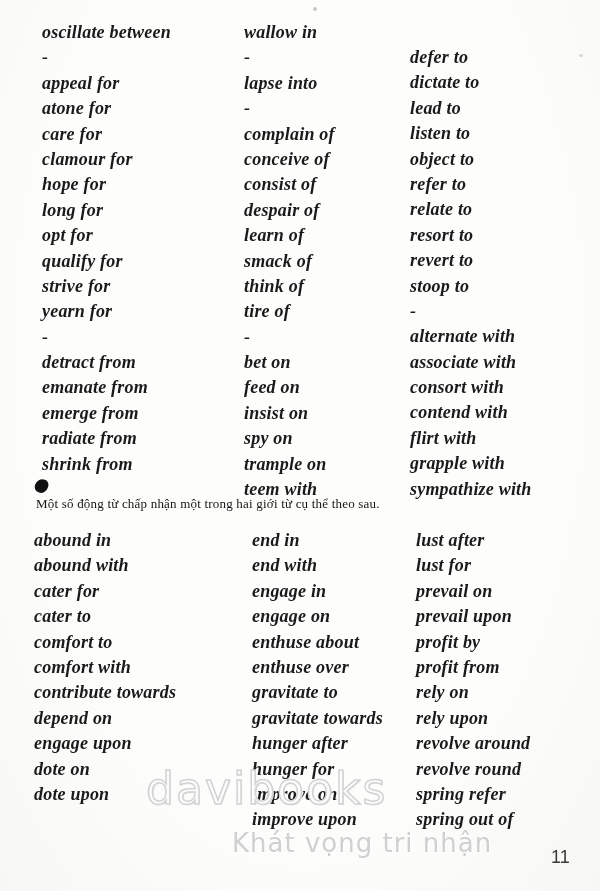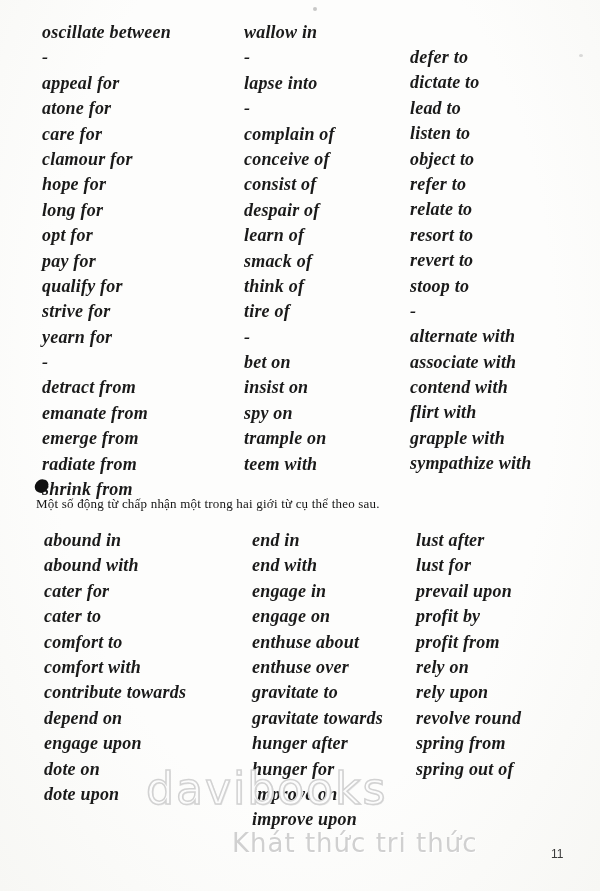--- a/index.html
+++ b/index.html
@@ -30,21 +30,21 @@
     height: 25.4px;
     line-height: 25.4px;
   }
 
   
   .t1 { left: 42px;  top: 20px; }
   .t2 { left: 244px; top: 20px; }
   .t3 { left: 410px; top: 20px; margin-top: 25px; }
 
   
-  .b1 { left: 44px;  top: 528px; }
+  .b1 { left: 34px;  top: 528px; }
   .b2 { left: 252px; top: 528px; }
   .b3 { left: 416px; top: 528px; }
 
   .heading-vi {
     position: absolute;
     left: 36px;
     top: 496px;
     font-size: 13px;
     font-weight: normal;
     font-style: normal;
@@ -77,21 +77,21 @@
     text-shadow: 1px 1px 0 #ffffff;
     user-select: none;
     pointer-events: none;
   }
 
   .page-number {
     position: absolute;
     left: 551px;
     top: 847px;
     font-family: "Liberation Sans", sans-serif;
-    font-size: 12px;
+    font-size: 18px;
     color: #3a3a3a;
   }
 
   
   .ink-blot {
     position: absolute;
     left: 35px;
     top: 479px;
     width: 13px;
     height: 14px;
@@ -111,21 +111,20 @@
   <div class="col t1">
       <div class="entry">oscillate between</div>
       <div class="entry">-</div>
       <div class="entry">appeal for</div>
       <div class="entry">atone for</div>
       <div class="entry">care for</div>
       <div class="entry">clamour for</div>
       <div class="entry">hope for</div>
       <div class="entry">long for</div>
       <div class="entry">opt for</div>
-      <div class="entry">pay for</div>
       <div class="entry">qualify for</div>
       <div class="entry">strive for</div>
       <div class="entry">yearn for</div>
       <div class="entry">-</div>
       <div class="entry">detract from</div>
       <div class="entry">emanate from</div>
       <div class="entry">emerge from</div>
       <div class="entry">radiate from</div>
       <div class="entry">shrink from</div>
     </div>
@@ -137,39 +136,41 @@
       <div class="entry">complain of</div>
       <div class="entry">conceive of</div>
       <div class="entry">consist of</div>
       <div class="entry">despair of</div>
       <div class="entry">learn of</div>
       <div class="entry">smack of</div>
       <div class="entry">think of</div>
       <div class="entry">tire of</div>
       <div class="entry">-</div>
       <div class="entry">bet on</div>
+      <div class="entry">feed on</div>
       <div class="entry">insist on</div>
       <div class="entry">spy on</div>
       <div class="entry">trample on</div>
       <div class="entry">teem with</div>
     </div>
   <div class="col t3">
       <div class="entry">defer to</div>
       <div class="entry">dictate to</div>
       <div class="entry">lead to</div>
       <div class="entry">listen to</div>
       <div class="entry">object to</div>
       <div class="entry">refer to</div>
       <div class="entry">relate to</div>
       <div class="entry">resort to</div>
       <div class="entry">revert to</div>
       <div class="entry">stoop to</div>
       <div class="entry">-</div>
       <div class="entry">alternate with</div>
       <div class="entry">associate with</div>
+      <div class="entry">consort with</div>
       <div class="entry">contend with</div>
       <div class="entry">flirt with</div>
       <div class="entry">grapple with</div>
       <div class="entry">sympathize with</div>
     </div>
 
   <div class="ink-blot"></div>
 
   <div class="heading-vi">Một số động từ chấp nhận một trong hai giới từ cụ thể theo sau.</div>
 
@@ -196,31 +197,33 @@
       <div class="entry">gravitate to</div>
       <div class="entry">gravitate towards</div>
       <div class="entry">hunger after</div>
       <div class="entry">hunger for</div>
       <div class="entry">improve on</div>
       <div class="entry">improve upon</div>
     </div>
   <div class="col b3">
       <div class="entry">lust after</div>
       <div class="entry">lust for</div>
+      <div class="entry">prevail on</div>
       <div class="entry">prevail upon</div>
       <div class="entry">profit by</div>
       <div class="entry">profit from</div>
       <div class="entry">rely on</div>
       <div class="entry">rely upon</div>
+      <div class="entry">revolve around</div>
       <div class="entry">revolve round</div>
-      <div class="entry">spring from</div>
+      <div class="entry">spring refer</div>
       <div class="entry">spring out of</div>
     </div>
 
   <div class="watermark-brand">davibooks</div>
-  <div class="watermark-tagline">Khát thức tri thức</div>
+  <div class="watermark-tagline">Khát vọng tri nhận</div>
 
   <div class="page-number">11</div>
 
   <div class="speck speck-1"></div>
   <div class="speck speck-2"></div>
 
 </div>
 
 </body></html>

